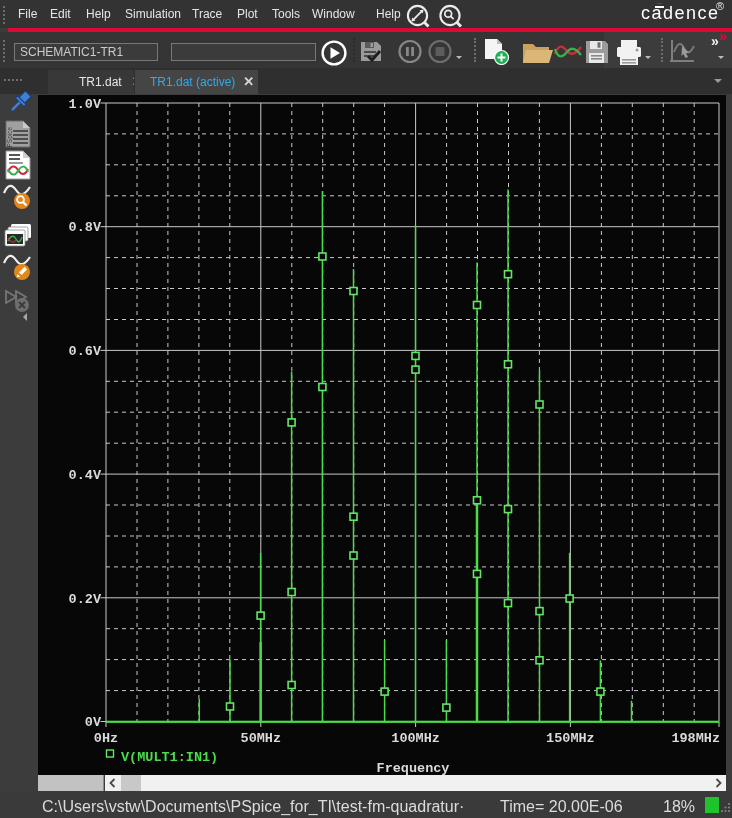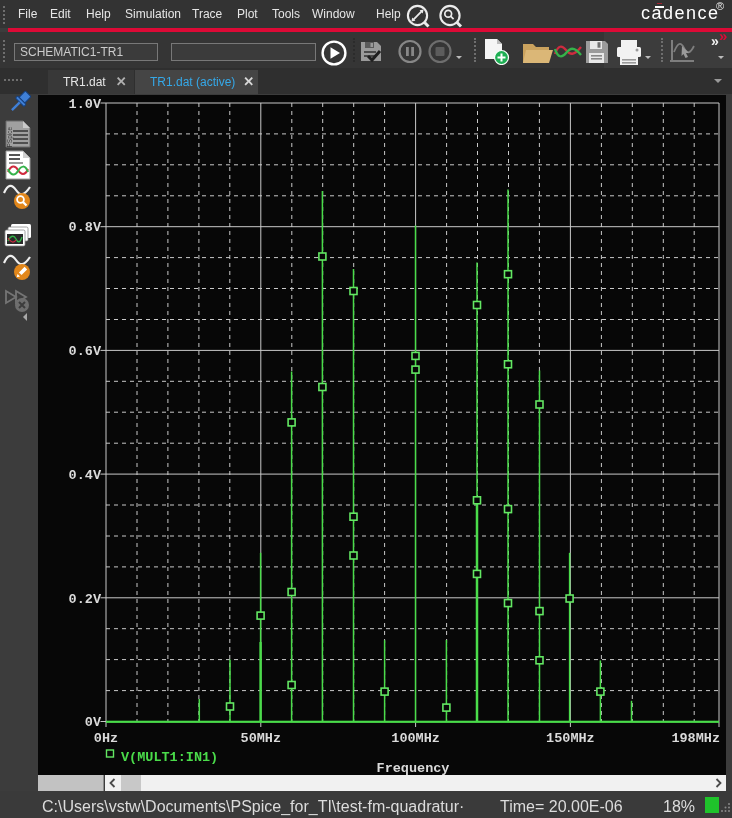--- a/index.html
+++ b/index.html
@@ -118,21 +118,21 @@
   <path d="M6 14 C10 4, 13 4, 16 10 S 22 16, 26 8" fill="none" stroke="#7e7e7e" stroke-width="1.8"></path>
   <path d="M14 8 l7 7 l-3 0 l2 4 l-2.5 1 l-2 -4 l-2 2 Z" fill="#9a9a9a"></path>
  </svg>
  <div class="abs" style="left:711px;top:1px;color:#f0f0f0;font-size:14px;font-weight:bold">»</div>
  <div class="abs" style="left:718px;top:24px;width:0;height:0;border:3.5px solid transparent;border-top-color:#bbbbbb"></div>
 </div>
 
 <div id="tabbar">
  <div class="abs" style="left:4px;top:11px;width:18px;border-top:2px dotted #6e6e6e"></div>
  <div class="tab" style="left:48px;width:86px;background:#383838;color:#e6e6e6">
-   <span style="margin-left:15px">TR1.dat</span><span class="tx" style="margin-left:10px">✕</span>
+   <span style="margin-left:31px">TR1.dat</span><span class="tx" style="margin-left:10px">✕</span>
  </div>
  <div class="tab" style="left:135px;width:123px;background:#454545;color:#35a8e8">
    <span style="margin-left:15px">TR1.dat (active)</span><span class="tx" style="margin-left:8px;color:#d8d8d8">✕</span>
  </div>
  <div class="abs" style="left:714px;top:11px;width:0;height:0;border:4px solid transparent;border-top-color:#9a9a9a"></div>
 </div>
 
 <div id="main">
  <svg class="abs" style="left:4px;top:-5px" width="30" height="28" viewBox="0 0 30 28">
   <g transform="rotate(45 15 14)">

